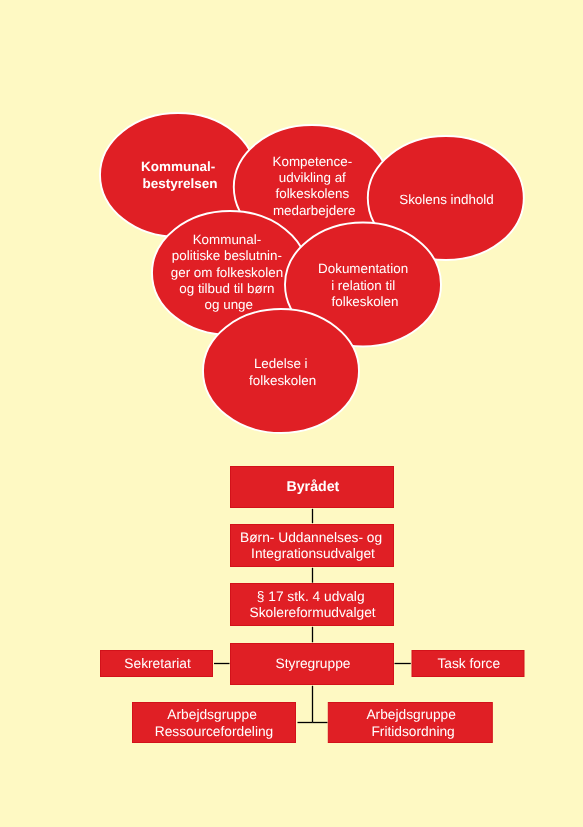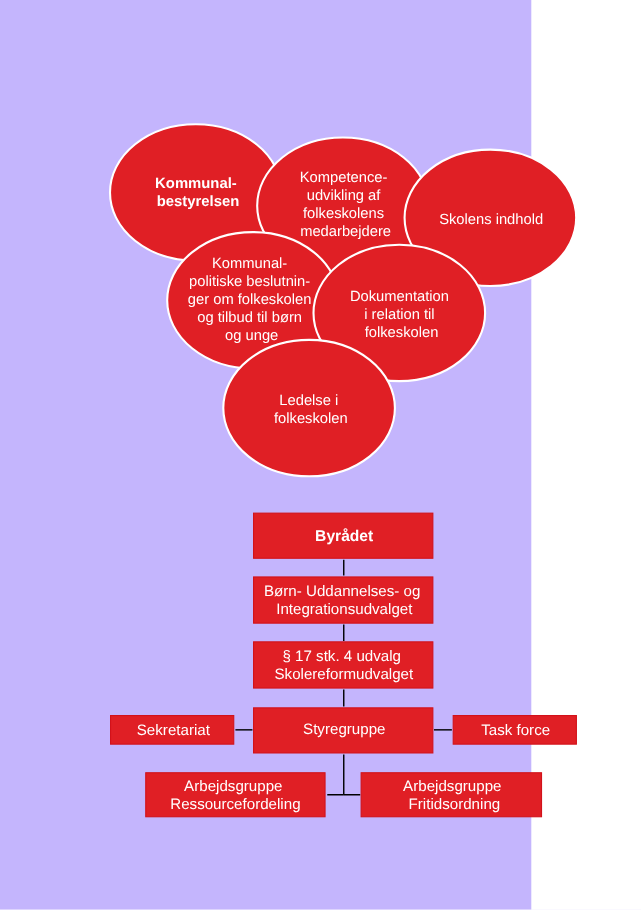--- a/index.html
+++ b/index.html
@@ -1,20 +1,20 @@
 <!DOCTYPE html>
 <html><head>
 <meta charset="utf-8">
 <title>Kommunal skolereform diagram</title>
 <style>
   html,body{margin:0;padding:0;background:#ffffff;}
   body{width:583px;height:827px;overflow:hidden;
        font-family:"Liberation Sans",sans-serif;
        -webkit-font-smoothing:antialiased;text-rendering:geometricPrecision;}
-  .page{position:relative;width:483px;height:827px;background:#c4b5fd;}
+  .page{position:relative;width:583px;height:827px;background:#fef9c3;}
   svg{display:block;}
   .bubble-shape{fill:#E01F25;stroke:#ffffff;stroke-width:1.9;}
   .bubble-text{fill:#ffffff;font-family:"Liberation Sans",sans-serif;font-size:13.4px;
                text-anchor:middle;font-weight:normal;}
   .bubble-text.bold{font-weight:bold;font-size:13.5px;}
   .box-rect{fill:#E01F25;stroke:#D2121A;stroke-width:1;}
   .box-text{fill:#ffffff;font-family:"Liberation Sans",sans-serif;font-size:13.75px;
             text-anchor:middle;font-weight:normal;}
   .box-text.bold{font-weight:bold;font-size:14.2px;}
   .connector{stroke:#000000;stroke-width:1.3;stroke-linecap:butt;fill:none;}

